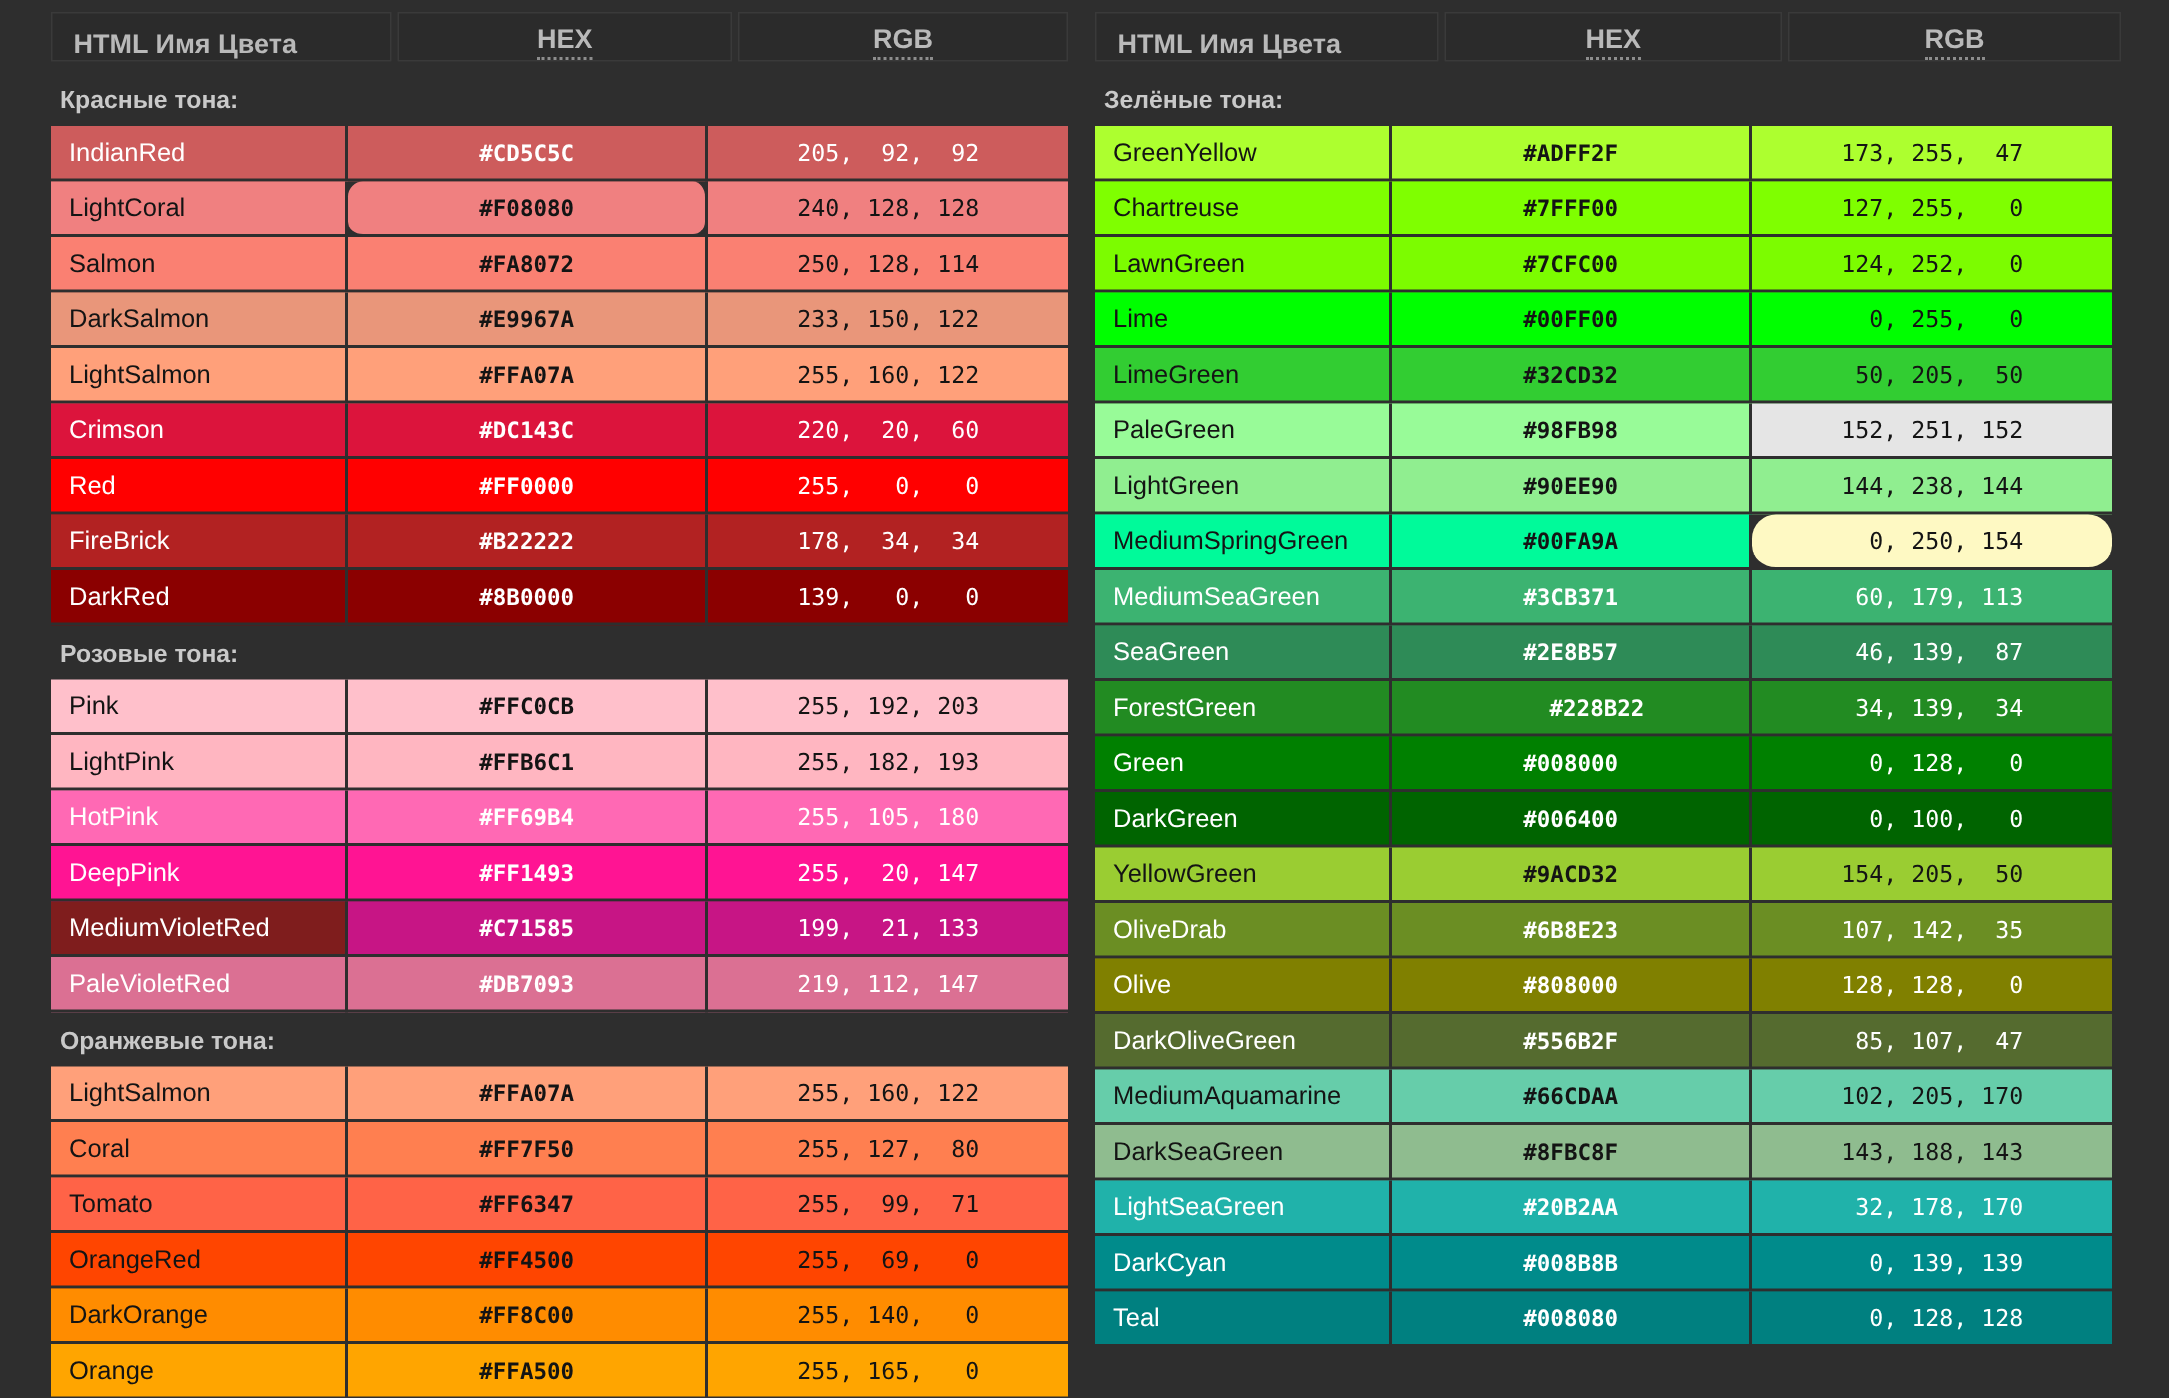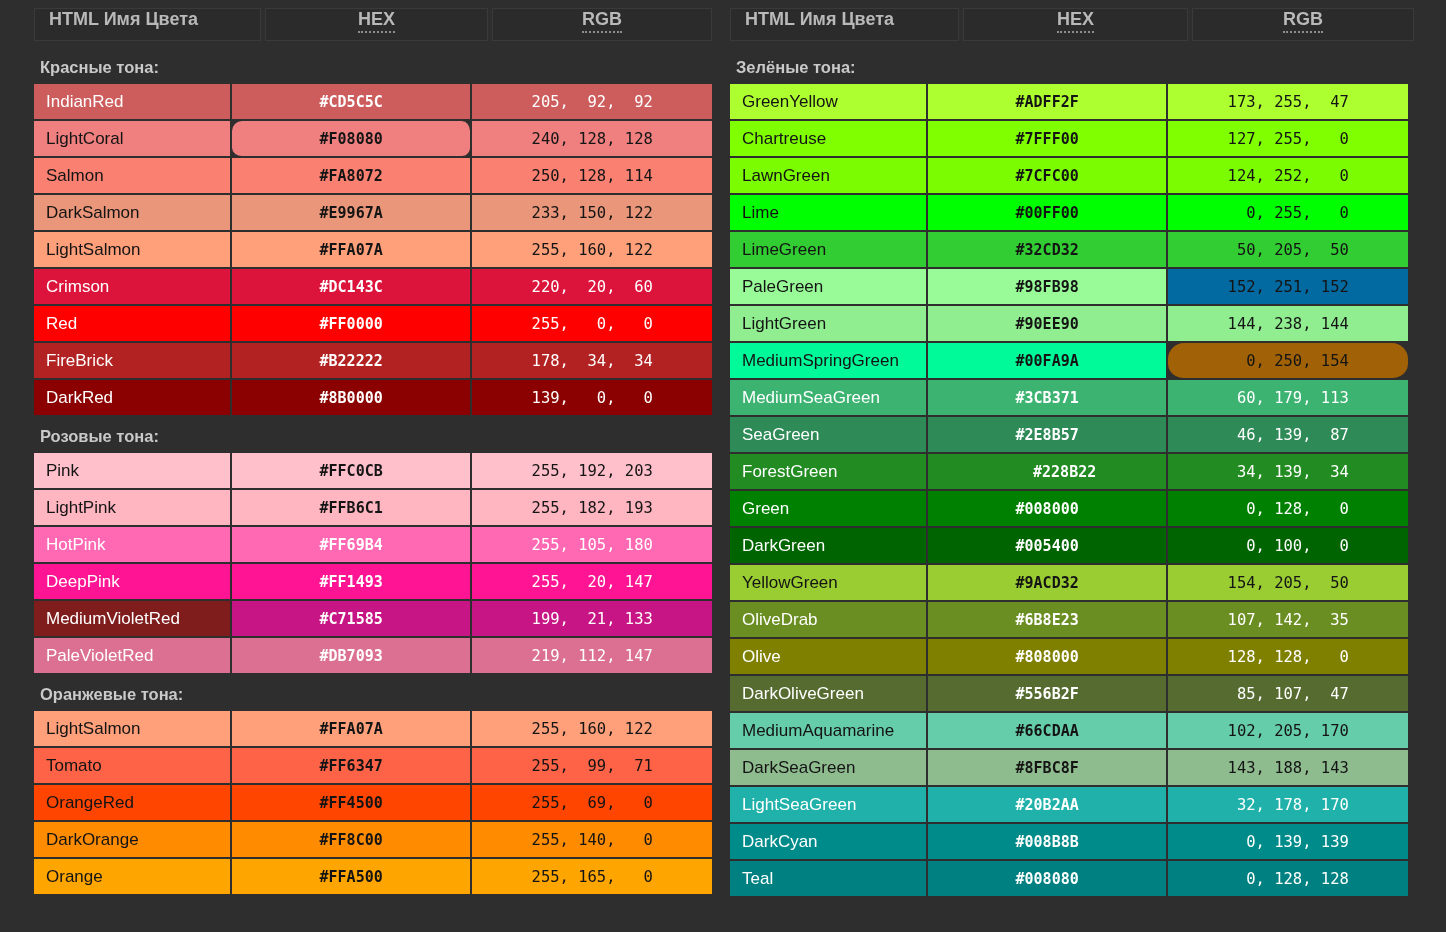--- a/index.html
+++ b/index.html
@@ -30,21 +30,21 @@
     gap: 4px;
     height: 33px;
     margin-bottom: 9px;
   }
   .th {
     background: #2b2b2b;
     color: #b9b9b9;
     font-weight: bold;
     font-size: 18px;
     display: flex;
-    align-items: flex-start;
+    align-items: flex-end;
     border: 1px solid #3a3a3a;
   }
   .th.c-name { width: 229px; padding-left: 14px; justify-content: flex-start; }
   .th.c-hex  { width: 225px; justify-content: center; }
   .th.c-rgb  { width: 222px; justify-content: center; }
   .th .dotted {
     border-bottom: 2px dotted #8d8d8d;
     padding-bottom: 1px;
   }
 
@@ -200,20 +200,25 @@
         </table>
         <div class="section-label">Оранжевые тона:</div>
         <table class="ctable">
           <tbody>
             <tr>
               <td class="name dark-text" style="background: rgb(255, 160, 122);">LightSalmon</td>
               <td class="hex dark-text" style="background: rgb(255, 160, 122);">#FFA07A</td>
               <td class="rgb dark-text" style="background: rgb(255, 160, 122);">255, 160, 122</td>
             </tr>
             <tr>
+              <td class="name dark-text" style="background: rgb(255, 127, 80);">Coral</td>
+              <td class="hex dark-text" style="background: rgb(255, 127, 80);">#FF7F50</td>
+              <td class="rgb dark-text" style="background: rgb(255, 127, 80);">255, 127,  80</td>
+            </tr>
+            <tr>
               <td class="name dark-text" style="background: rgb(255, 99, 71);">Tomato</td>
               <td class="hex dark-text" style="background: rgb(255, 99, 71);">#FF6347</td>
               <td class="rgb dark-text" style="background: rgb(255, 99, 71);">255,  99,  71</td>
             </tr>
             <tr>
               <td class="name dark-text" style="background: rgb(255, 69, 0);">OrangeRed</td>
               <td class="hex dark-text" style="background: rgb(255, 69, 0);">#FF4500</td>
               <td class="rgb dark-text" style="background: rgb(255, 69, 0);">255,  69,   0</td>
             </tr>
             <tr>
@@ -268,31 +273,31 @@
               <td class="rgb dark-text" style="background: rgb(0, 255, 0);">  0, 255,   0</td>
             </tr>
             <tr>
               <td class="name dark-text" style="background: rgb(50, 205, 50);">LimeGreen</td>
               <td class="hex dark-text" style="background: rgb(50, 205, 50);">#32CD32</td>
               <td class="rgb dark-text" style="background: rgb(50, 205, 50);"> 50, 205,  50</td>
             </tr>
             <tr>
               <td class="name dark-text" style="background: rgb(152, 251, 152);">PaleGreen</td>
               <td class="hex dark-text" style="background: rgb(152, 251, 152);">#98FB98</td>
-              <td class="rgb dark-text" style="background: #0369a1; margin-top: 23px;">152, 251, 152</td>
+              <td class="rgb dark-text" style="background: #e5e5e5; margin-top: 23px;">152, 251, 152</td>
             </tr>
             <tr>
               <td class="name dark-text" style="background: rgb(144, 238, 144);">LightGreen</td>
               <td class="hex dark-text" style="background: rgb(144, 238, 144);">#90EE90</td>
               <td class="rgb dark-text" style="background: rgb(144, 238, 144);">144, 238, 144</td>
             </tr>
             <tr>
               <td class="name dark-text" style="background: rgb(0, 250, 154);">MediumSpringGreen</td>
               <td class="hex dark-text" style="background: rgb(0, 250, 154);">#00FA9A</td>
-              <td class="rgb dark-text" style="background: #a16207; border-radius: 16px;">  0, 250, 154</td>
+              <td class="rgb dark-text" style="background: #fef9c3; border-radius: 16px;">  0, 250, 154</td>
             </tr>
             <tr>
               <td class="name light-text" style="background: rgb(60, 179, 113);">MediumSeaGreen</td>
               <td class="hex light-text" style="background: rgb(60, 179, 113);">#3CB371</td>
               <td class="rgb light-text" style="background: rgb(60, 179, 113);"> 60, 179, 113</td>
             </tr>
             <tr>
               <td class="name light-text" style="background: rgb(46, 139, 87);">SeaGreen</td>
               <td class="hex light-text" style="background: rgb(46, 139, 87);">#2E8B57</td>
               <td class="rgb light-text" style="background: rgb(46, 139, 87);"> 46, 139,  87</td>
@@ -302,21 +307,21 @@
               <td class="hex light-text" style="background: rgb(34, 139, 34); padding-left: 36px;">#228B22</td>
               <td class="rgb light-text" style="background: rgb(34, 139, 34);"> 34, 139,  34</td>
             </tr>
             <tr>
               <td class="name light-text" style="background: rgb(0, 128, 0);">Green</td>
               <td class="hex light-text" style="background: rgb(0, 128, 0);">#008000</td>
               <td class="rgb light-text" style="background: rgb(0, 128, 0);">  0, 128,   0</td>
             </tr>
             <tr>
               <td class="name light-text" style="background: rgb(0, 100, 0);">DarkGreen</td>
-              <td class="hex light-text" style="background: rgb(0, 100, 0);">#005400</td>
+              <td class="hex light-text" style="background: rgb(0, 100, 0);">#006400</td>
               <td class="rgb light-text" style="background: rgb(0, 100, 0);">  0, 100,   0</td>
             </tr>
             <tr>
               <td class="name dark-text" style="background: rgb(154, 205, 50);">YellowGreen</td>
               <td class="hex dark-text" style="background: rgb(154, 205, 50);">#9ACD32</td>
               <td class="rgb dark-text" style="background: rgb(154, 205, 50);">154, 205,  50</td>
             </tr>
             <tr>
               <td class="name light-text" style="background: rgb(107, 142, 35);">OliveDrab</td>
               <td class="hex light-text" style="background: rgb(107, 142, 35);">#6B8E23</td>

